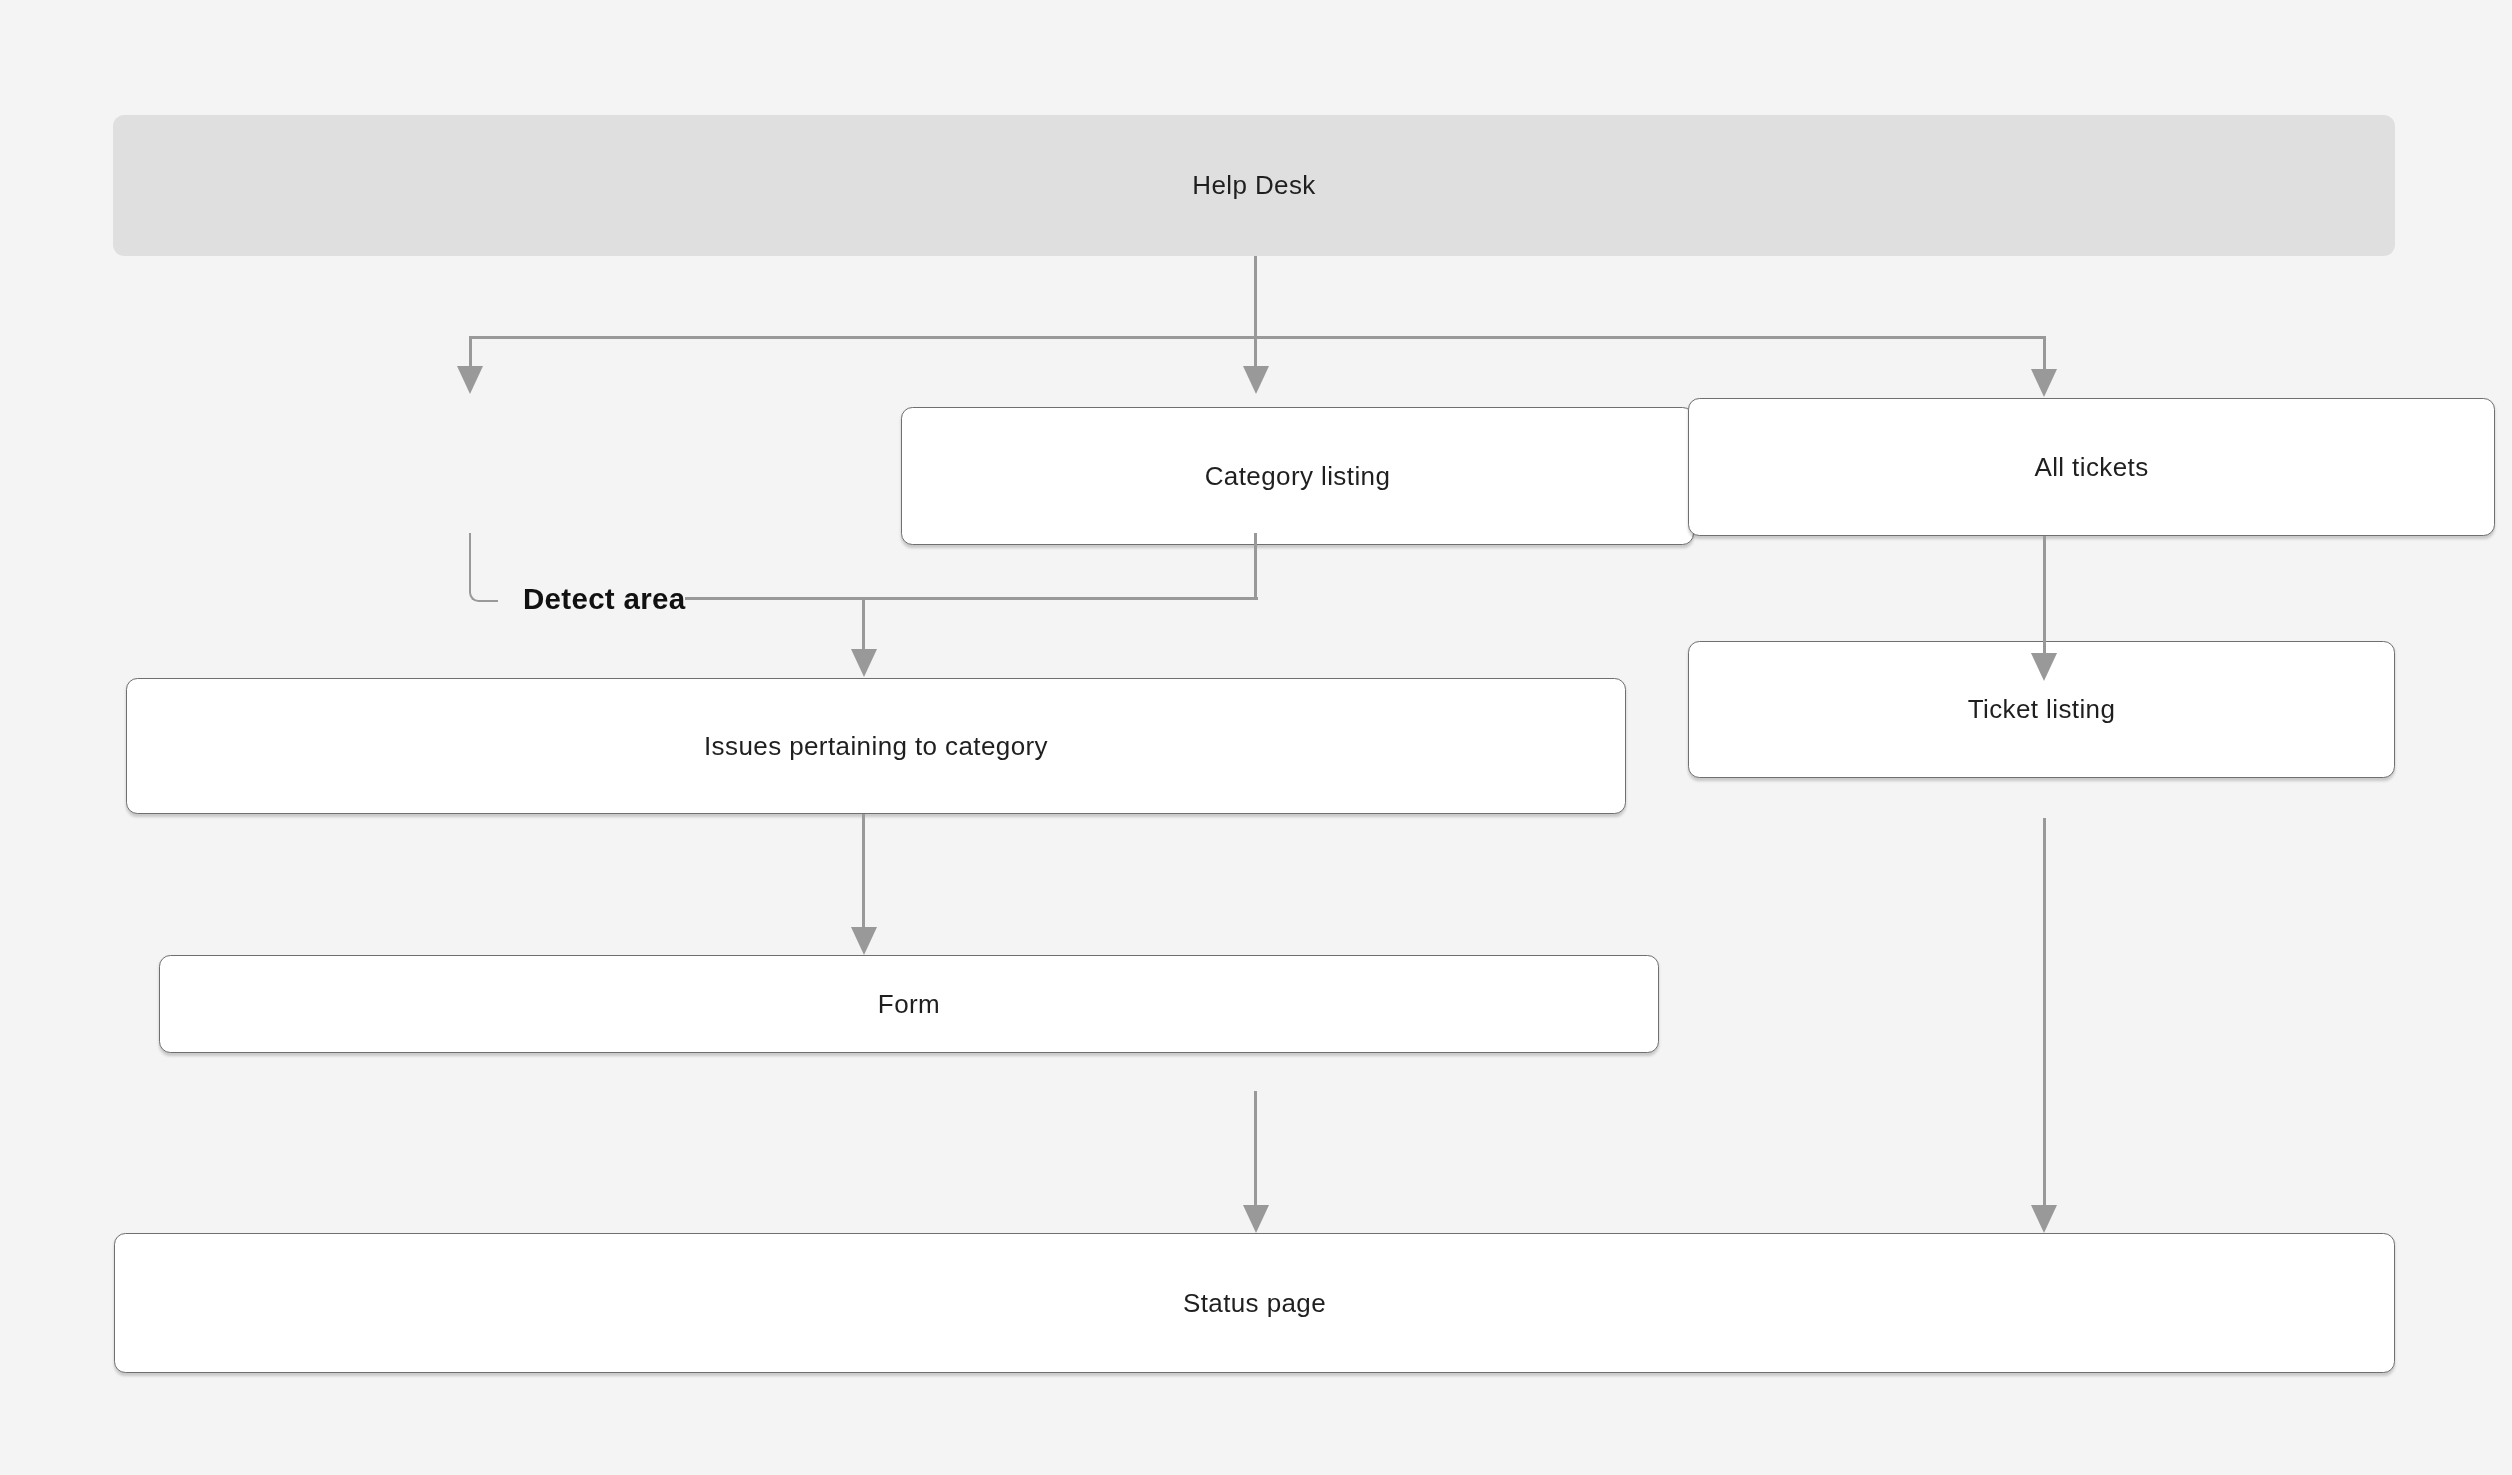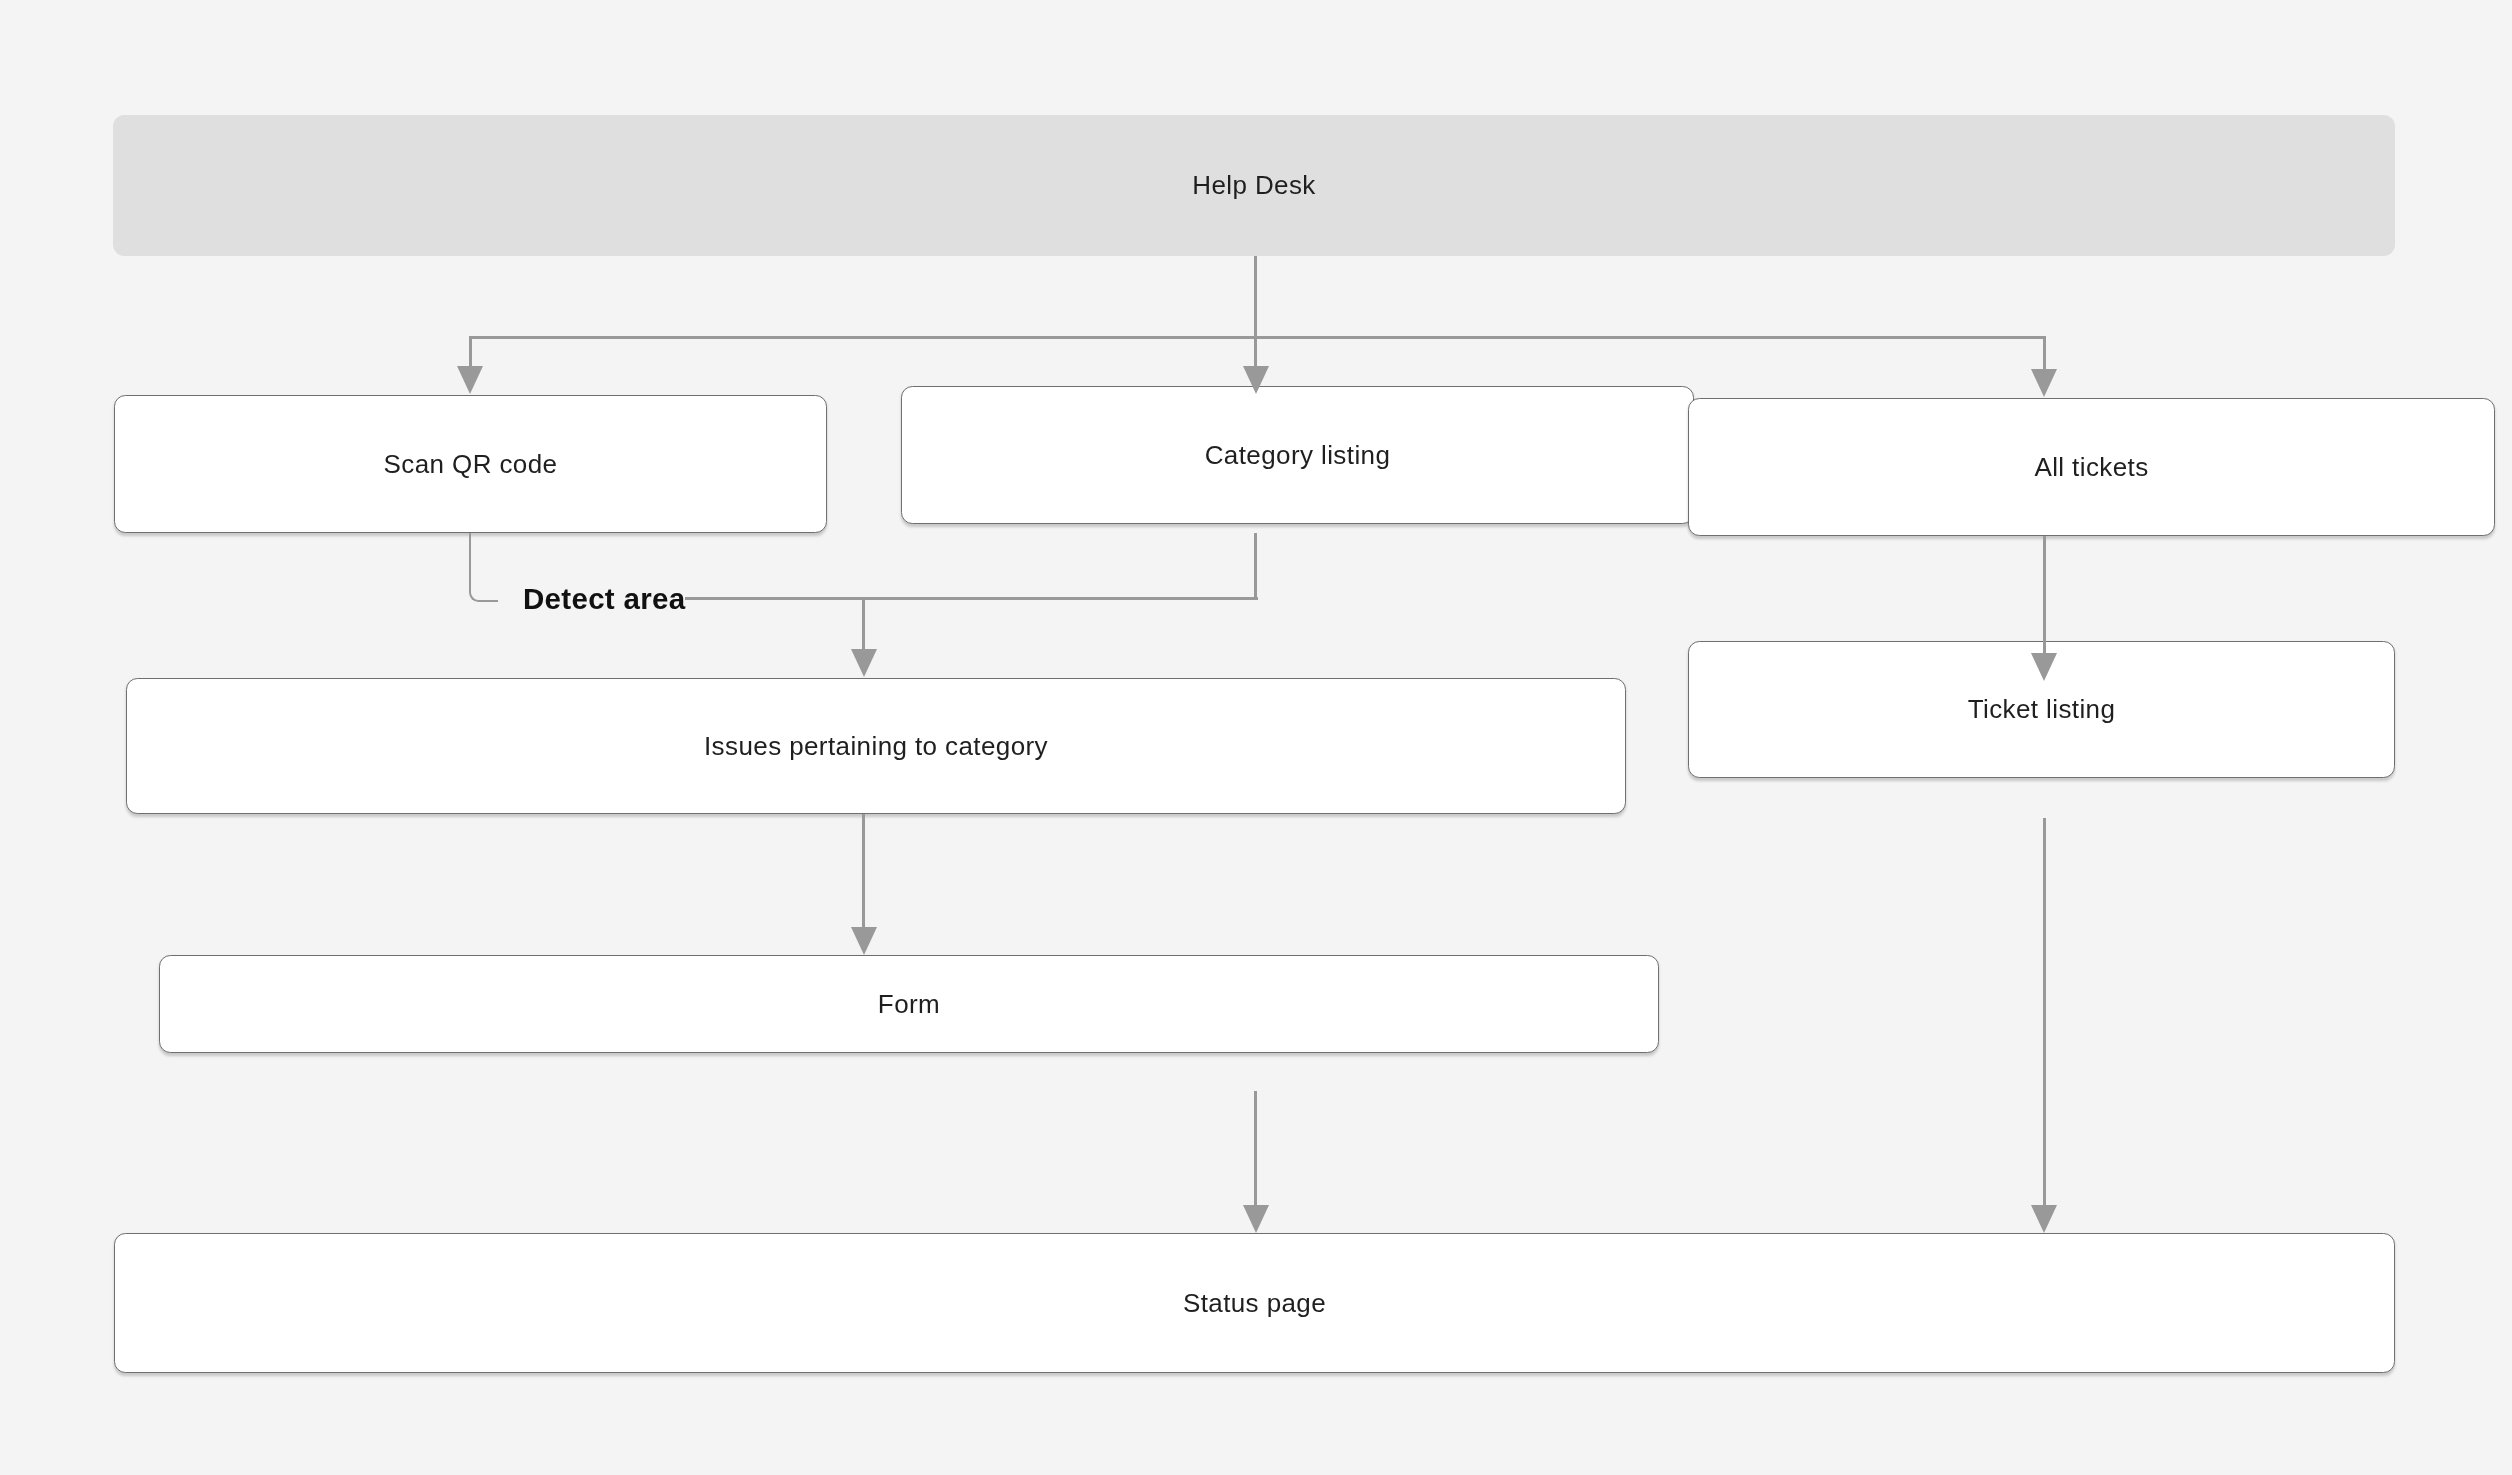--- a/index.html
+++ b/index.html
@@ -74,25 +74,22 @@
 </style>
 </head>
 <body>
 
 <div id="canvas">
 
   <div class="node root" style="left:113px; top:115px; width:2282px; height:141px;">
     <span class="label">Help Desk</span>
   </div>
 
-  <div class="node" style="left:114px; top:395px; width:713px; height:138px;">
-    <span class="label">Scan QR code</span>
-  </div>
 
-  <div class="node" style="left:901px; top:386px; width:793px; height:138px;">
+  <div class="node" style="left:901px; top:407px; width:793px; height:138px;">
     <span class="label">Category listing</span>
   </div>
 
   <div class="node" style="left:1688px; top:398px; width:807px; height:138px;">
     <span class="label">All tickets</span>
   </div>
 
   <div class="node" style="left:126px; top:678px; width:1500px; height:136px;">
     <span class="label">Issues pertaining to category</span>
   </div>

